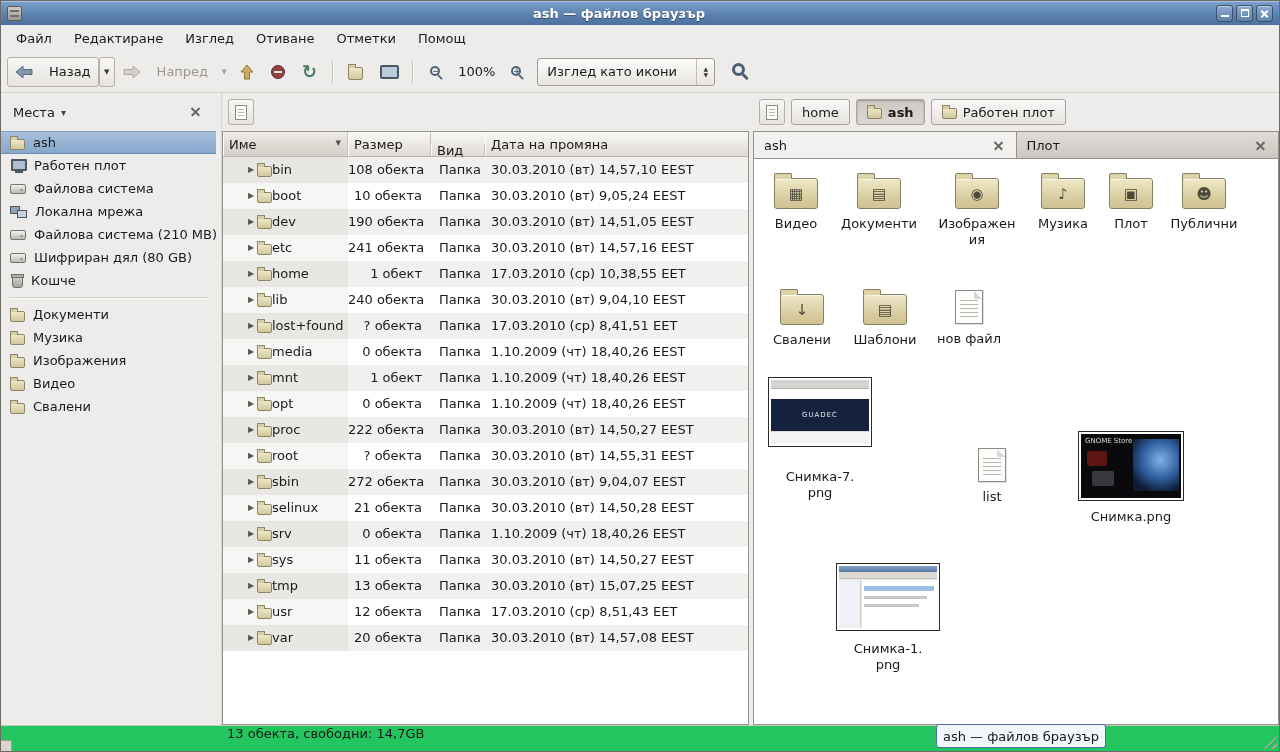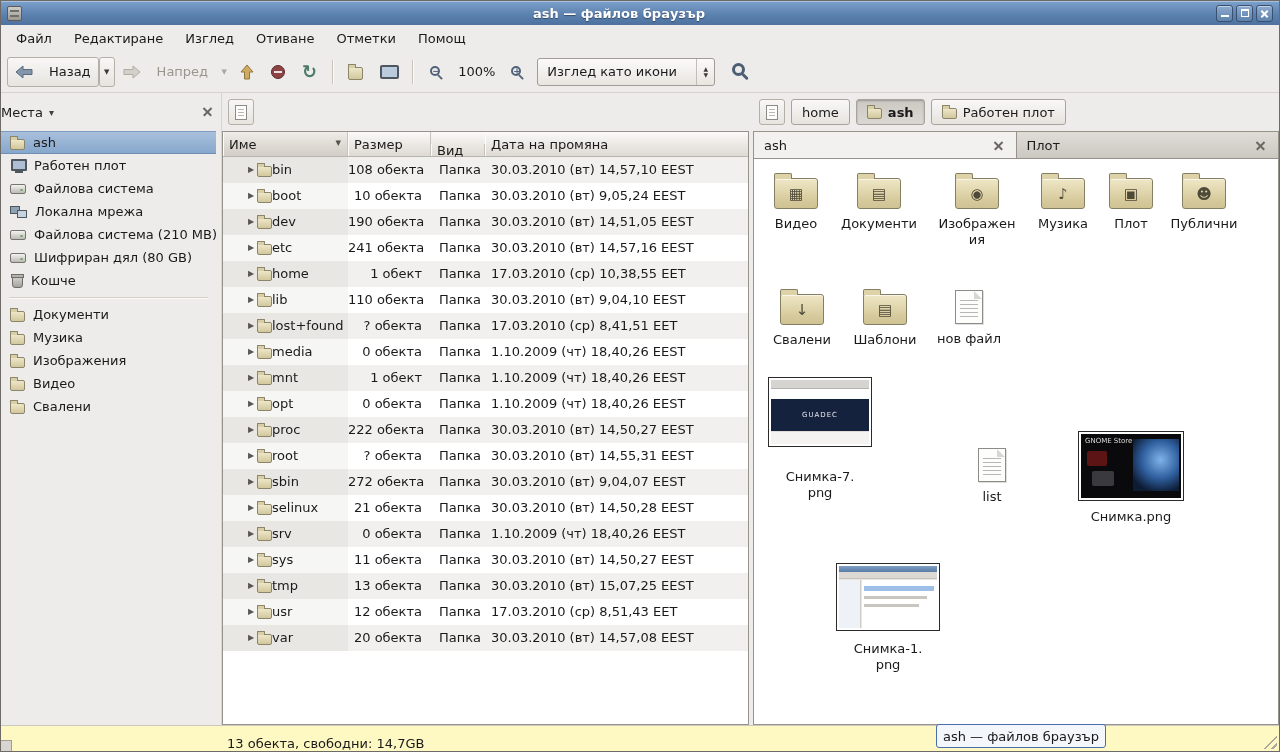--- a/index.html
+++ b/index.html
@@ -56,21 +56,21 @@
   .combo .spin::after{content:"▼";font-size:6px;color:#3c3a36;}
   
   .main{position:absolute;top:92px;left:0;right:0;bottom:26px;}
   .sidebar{position:absolute;left:0;top:0;bottom:0;width:215px;background:#edeceb;}
   .vsplit{position:absolute;top:0;bottom:0;background:#edeceb;}
   #vsplit1{left:215px;width:6px;border-right:1px solid #d8d4cf;}
   #vsplit2{left:748px;width:4px;}
   .midpane{position:absolute;left:221px;top:0;bottom:0;width:527px;}
   .rightpane{position:absolute;left:752px;top:0;bottom:0;right:0;}
   
-  .side-header{height:38px;display:flex;align-items:center;padding:0 0;}
+  .side-header{height:38px;display:flex;align-items:center;padding:0 12px;}
   .side-title{display:flex;align-items:center;gap:6px;}
   .side-title::after{content:"▾";font-size:10px;color:#45423d;}
   .side-close{margin-left:auto;width:16px;height:16px;position:relative;}
   .xglyph::before,.xglyph::after{content:"";position:absolute;left:2px;top:7px;width:11px;height:1.5px;background:#6b6864;}
   .xglyph::before{transform:rotate(45deg);} .xglyph::after{transform:rotate(-45deg);}
   .side-item{display:flex;align-items:center;gap:8px;height:23px;padding-left:9px;white-space:nowrap;}
   .side-item.sel{background:linear-gradient(#a9c0dc,#86a7cc);border-top:1px solid #7d9cc0;border-bottom:1px solid #6f8fb5;}
   .side-sep{height:1px;background:#d2cec8;margin:5px 8px;box-shadow:0 1px 0 #fbfaf9;}
   
   .ic-folder-s{width:15px;height:11px;background:linear-gradient(#eee6c8,#d2c79d);border:1px solid #8b8569;border-radius:1px 2px 2px 2px;position:relative;flex:0 0 15px;margin-top:3px;}
@@ -138,21 +138,21 @@
   .ts-swirl{position:absolute;right:2px;top:5px;width:46px;height:52px;background:radial-gradient(circle at 60% 40%,#7fb2e8 0%,#2f5f9e 45%,#0d1b33 80%);}
   .t-filer{width:98px;height:62px;background:#e9e6e1;position:relative;}
   .tf-title{height:6px;background:linear-gradient(#7f9ec4,#5a7da6);}
   .tf-tool{height:7px;background:#dcd9d4;border-bottom:1px solid #c4c0ba;}
   .tf-side{position:absolute;top:14px;bottom:0;left:0;width:22px;background:#eef1f5;border-right:1px solid #d0cdc8;}
   .tf-body{position:absolute;top:14px;bottom:0;left:23px;right:0;background:#fff;}
   .tf-row1{position:absolute;left:2px;right:3px;top:6px;height:5px;background:#9ec0e8;}
   .tf-row2{position:absolute;left:2px;right:10px;top:16px;height:3px;background:#c9c6c1;}
   .tf-row3{position:absolute;left:2px;right:18px;top:24px;height:3px;background:#c9c6c1;}
   
-  .statusbar{position:absolute;left:0;right:0;bottom:0;height:26px;background:#fef9c3;border-top:1px solid #cbc7c1;display:flex;align-items:flex-end;}
+  .statusbar{position:absolute;left:0;right:0;bottom:0;height:26px;background:#22c55e;border-top:1px solid #cbc7c1;display:flex;align-items:flex-start;}
   .status-text{margin-left:226px;}
   .grip{position:absolute;right:2px;bottom:2px;width:14px;height:14px;background:repeating-linear-gradient(135deg,#aaa69e 0 2px,transparent 2px 5px);clip-path:polygon(100% 0,100% 100%,0 100%);}
   .task-btn{position:absolute;left:935px;top:723px;width:170px;height:24px;background:#f3f6fb;border:1px solid #4a6ea9;border-radius:3px;display:flex;align-items:center;justify-content:center;white-space:nowrap;}
   .panel-stub{position:absolute;left:0;top:739px;width:11px;height:13px;background:#d8d5d0;border:1px solid #a19d96;border-left:none;}
   svg{display:block;}
 </style>
 </head>
 <body>
 
 <div id="window">
@@ -378,21 +378,21 @@
               <span class="c-type">Папка</span>
               <span class="c-date">17.03.2010 (ср) 10,38,55 EET</span>
             </div>
 
             <div class="trow">
               <span class="c-name">
                 <span class="expander"></span>
                 <span class="ic-folder-s"></span>
                 <span>lib</span>
               </span>
-              <span class="c-size">110 обекта</span>
+              <span class="c-size">240 обекта</span>
               <span class="c-type">Папка</span>
               <span class="c-date">30.03.2010 (вт) 9,04,10 EEST</span>
             </div>
 
             <div class="trow">
               <span class="c-name">
                 <span class="expander"></span>
                 <span class="ic-folder-s"></span>
                 <span>lost+found</span>
               </span>

